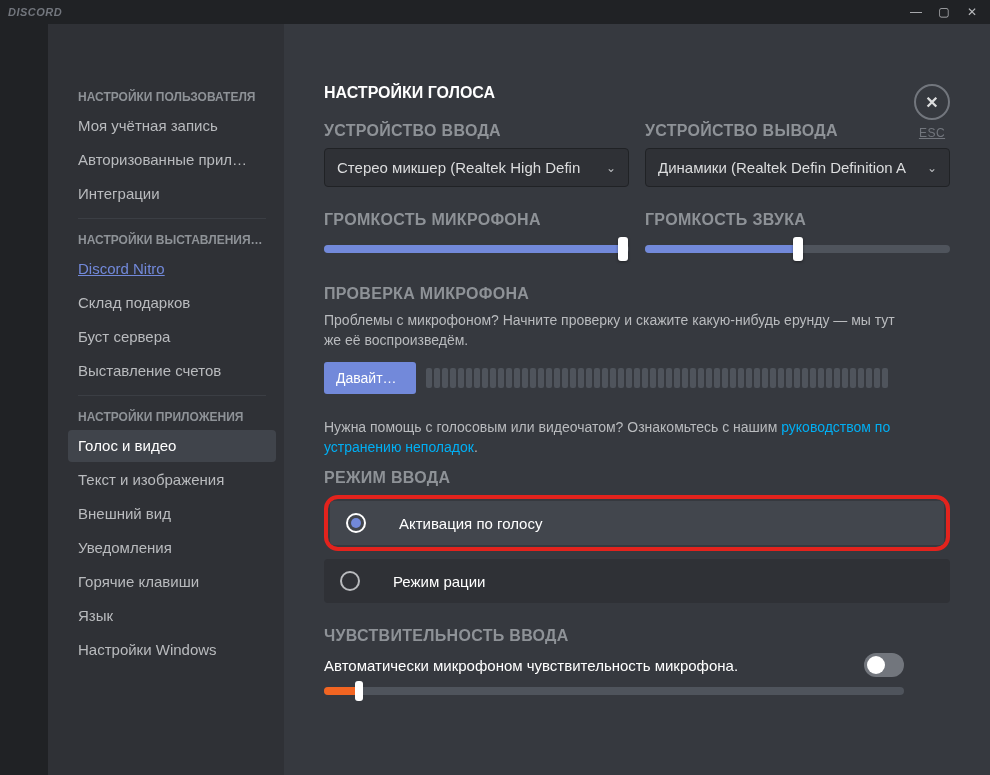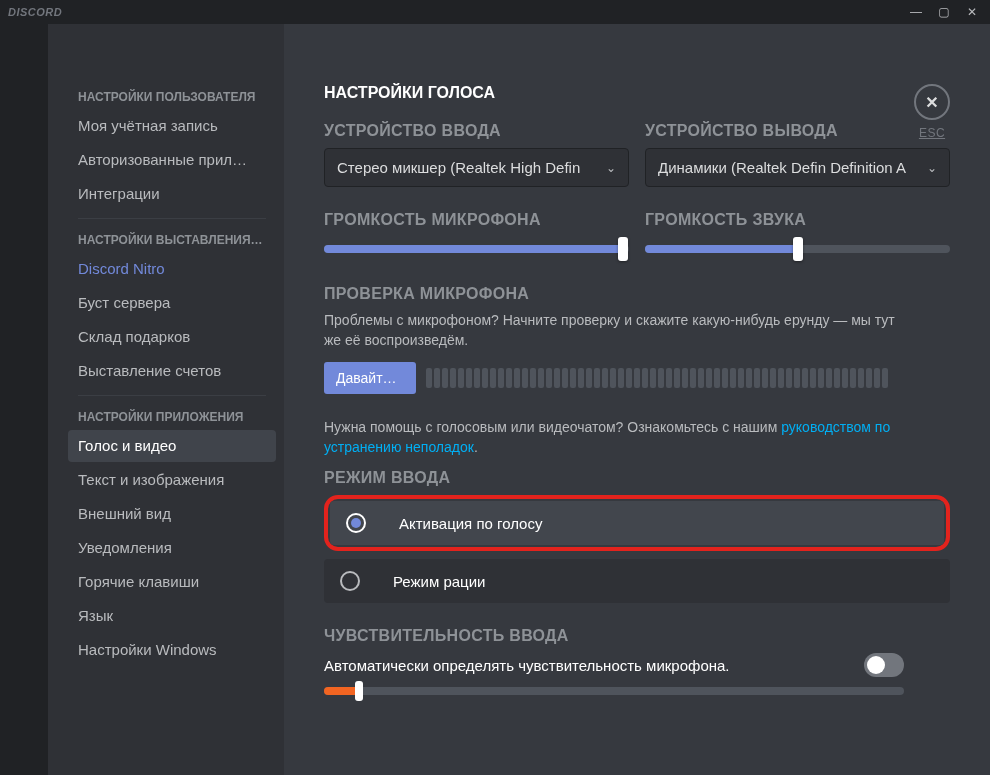--- a/index.html
+++ b/index.html
@@ -55,21 +55,21 @@
     font-size: 15px;
     padding: 6px 10px;
     border-radius: 4px;
     line-height: 20px;
     margin-bottom: 2px;
     cursor: pointer;
     white-space: nowrap;
     overflow: hidden;
     text-overflow: ellipsis;
   }
-  .side-item.brand { color: #7289da; }
+  .side-item.brand { color: #7289da; text-decoration: underline; }
   .side-item.active { background: #40444b; color: #fff; }
   .side-sep { height: 1px; background: #3b3e44; margin: 8px 10px; }
   .content {
     flex: 1;
     background: #36393f;
     padding: 60px 40px 40px 40px;
     overflow-y: auto;
     position: relative;
   }
   .close-region {
@@ -269,22 +269,22 @@
 
 <div class="body-row">
   <div class="sidebar" id="sidebar">
       <div class="side-header">НАСТРОЙКИ ПОЛЬЗОВАТЕЛЯ</div>
       <div class="side-item">Моя учётная запись</div>
       <div class="side-item">Авторизованные прил…</div>
       <div class="side-item">Интеграции</div>
       <div class="side-sep"></div>
       <div class="side-header">НАСТРОЙКИ ВЫСТАВЛЕНИЯ…</div>
       <div class="side-item brand">Discord Nitro</div>
+      <div class="side-item">Склад подарков</div>
       <div class="side-item">Буст сервера</div>
-      <div class="side-item">Склад подарков</div>
       <div class="side-item">Выставление счетов</div>
       <div class="side-sep"></div>
       <div class="side-header">НАСТРОЙКИ ПРИЛОЖЕНИЯ</div>
       <div class="side-item active">Голос и видео</div>
       <div class="side-item">Текст и изображения</div>
       <div class="side-item">Внешний вид</div>
       <div class="side-item">Уведомления</div>
       <div class="side-item">Горячие клавиши</div>
       <div class="side-item">Язык</div>
       <div class="side-item">Настройки Windows</div>
@@ -424,21 +424,21 @@
           <div class="radio-item">
             <div class="radio-circle"></div>
             <div class="radio-label">Режим рации</div>
           </div>
         </div>
     </div>
 
     <div class="section">
       <div class="field-label">ЧУВСТВИТЕЛЬНОСТЬ ВВОДА</div>
       <div class="toggle-row">
-        <div class="toggle-label">Автоматически определять чувствительность микрофона.</div>
+        <div class="toggle-label">Автоматически микрофоном чувствительность микрофона.</div>
         <div class="toggle">
           <div class="toggle-knob"></div>
         </div>
       </div>
       <div class="sens-track">
         <div class="sens-fill" id="sens-fill" style="width: 6%; background: rgb(242, 101, 34);"></div>
         <div class="sens-thumb" id="sens-thumb" style="left: calc(6% - 4px);"></div>
       </div>
     </div>
 

